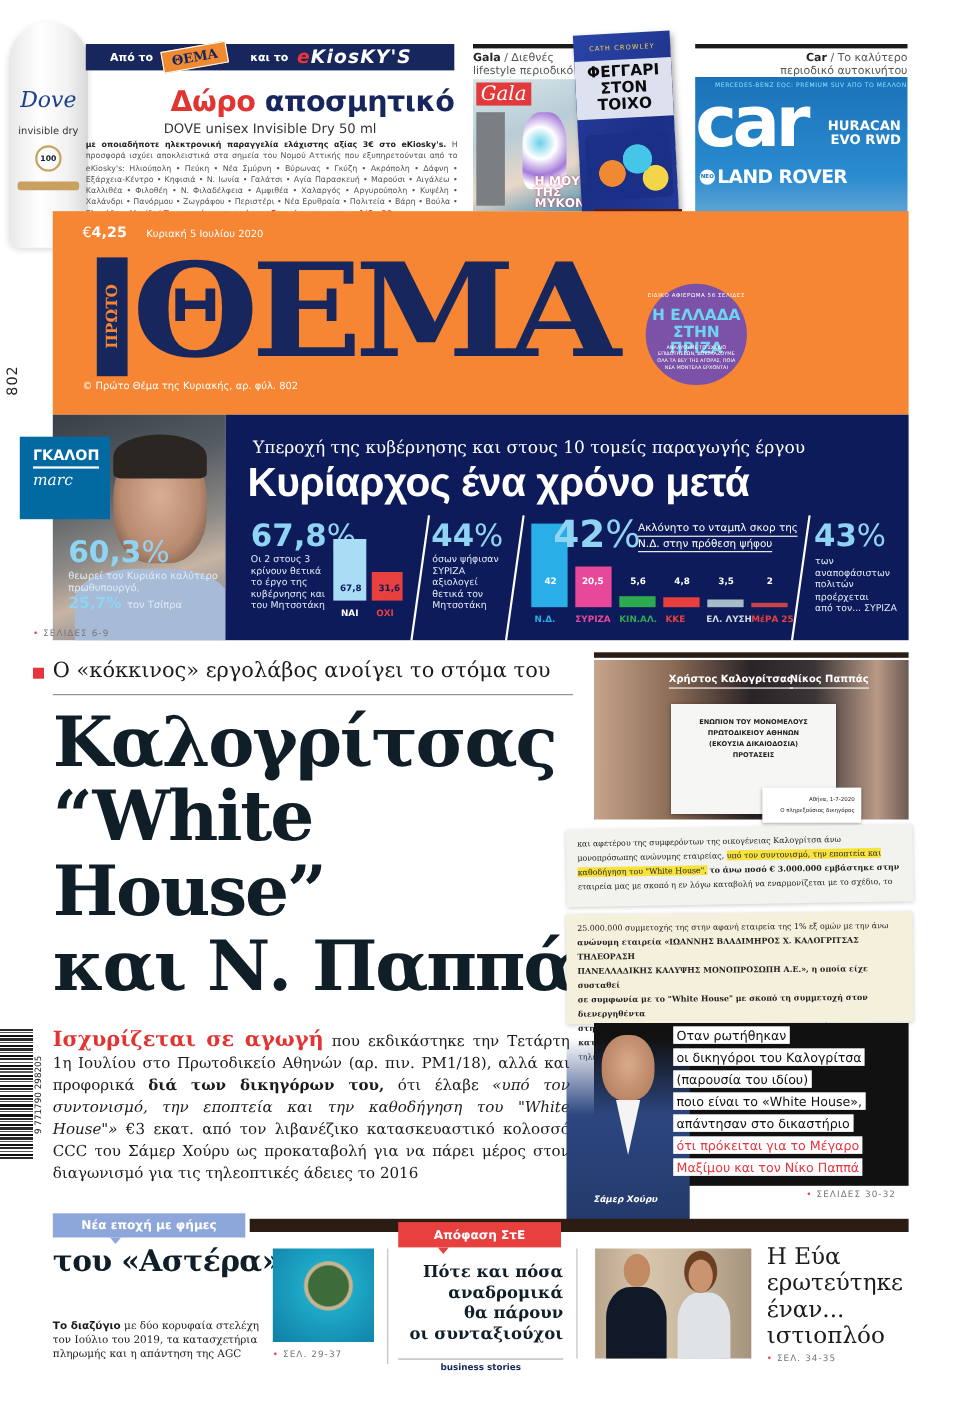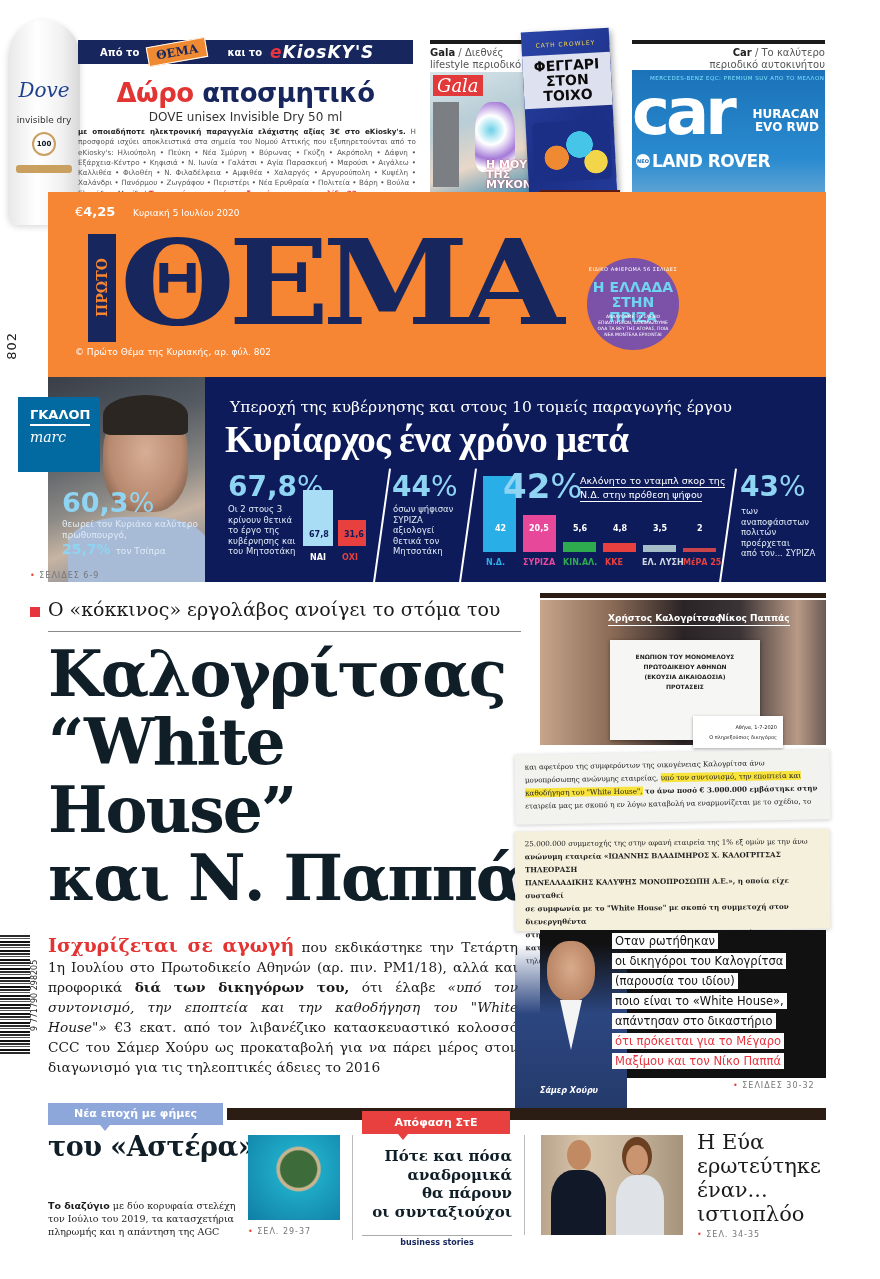--- a/index.html
+++ b/index.html
@@ -17,21 +17,21 @@
   .dove-line { position: absolute; top: 95px; width: 100%; text-align: center; font-size: 9px; color: #333; }
   .dove-badge { position: absolute; top: 112px; left: 24px; width: 24px; height: 24px; border-radius: 50%; border: 2px solid #c9a060; font-size: 7px; font-weight: bold; text-align: center; line-height: 20px; }
   .dove-gold { position: absolute; top: 145px; left: 8px; width: 56px; height: 8px; background: #c9a060; border-radius: 3px; }
 
   
   .promo-bar { left: 78px; top: 40px; width: 335px; height: 24px; background: #17265c; display: flex; align-items: center; color: #fff; font-size: 10px; font-weight: bold; }
   .promo-bar .apo { margin-left: 22px; }
   .promo-bar .thema-mini { margin: 0 20px 0 8px; background: #f08a32; color: #17265c; font-family: "DejaVu Serif", serif; font-weight: bold; font-size: 12px; padding: 2px 8px; transform: rotate(-10deg); border: 1px solid #fff; }
   .promo-bar .ekiosk { margin-left: 8px; font-size: 17px; font-style: italic; font-weight: bold; letter-spacing: 1px; }
   .promo-bar .ekiosk .e { color: #e8343e; }
-  .promo-title { left: 78px; top: 78px; width: 335px; text-align: center; font-size: 26px; font-weight: bold; color: #17265c; letter-spacing: -0.5px; }
+  .promo-title { left: 78px; top: 78px; width: 335px; text-align: right; font-size: 26px; font-weight: bold; color: #17265c; letter-spacing: -0.5px; }
   .promo-title .red { color: #e23432; }
   .promo-sub { left: 78px; top: 110px; width: 335px; text-align: center; font-size: 12px; color: #333; }
   .promo-desc { left: 78px; top: 127px; width: 338px; font-size: 7.2px; line-height: 10.3px; color: #555; text-align: justify; }
   .promo-desc b { color: #222; }
   .promo-desc .red { color: #e23432; font-weight: bold; }
 
   
   .mag-rule { top: 40px; height: 4px; background: #1b1b1b; }
   .mag-label { font-size: 10px; color: #555; line-height: 12px; }
   .mag-label b { color: #222; }
@@ -90,21 +90,21 @@
   .poll-60 { left: 62px; top: 487px; color: #8fd4f2; font-weight: bold; font-size: 27px; }
   .poll-60 .pct { font-weight: normal; }
   .poll-60-desc { left: 62px; top: 519px; color: #dfeaf5; font-size: 9px; line-height: 10.5px; width: 140px; }
   .poll-25 { left: 62px; top: 541px; color: #8fd4f2; font-weight: bold; font-size: 14px; }
   .poll-25 span { color: #dfeaf5; font-weight: normal; font-size: 9px; }
   .pages-tag { left: 30px; top: 571px; font-size: 8px; color: #777; letter-spacing: 1px; }
   .pages-tag .dot, .dot { color: #e8463a; }
 
   .poll-band { left: 205px; top: 377px; width: 621px; height: 205px; background: #0e1b5a; }
   .poll-kicker { left: 230px; top: 398px; font-family: "DejaVu Serif", serif; font-size: 15.5px; color: #fff; }
-  .poll-headline { left: 225px; top: 418px; font-family: Liberation Serif, serif; font-weight: bold; font-size: 37px; color: #fff; letter-spacing: -0.5px; }
+  .poll-headline { left: 225px; top: 418px; font-family: Liberation Sans, sans-serif; font-weight: bold; font-size: 37px; color: #fff; letter-spacing: -0.5px; }
 
   .stat { color: #8fd4f2; font-weight: bold; font-size: 28px; }
   .stat .pct { font-weight: normal; }
   .stat-desc { color: #dfeaf5; font-size: 8.5px; line-height: 10.5px; }
   .slash { width: 2px; height: 115px; background: #fff; transform: rotate(8deg); }
 
   .bar { position: absolute; bottom: 0; }
   .bar-val { position: absolute; font-size: 8px; font-weight: bold; }
   .bar-lbl { position: absolute; font-size: 8px; font-weight: bold; }
 

